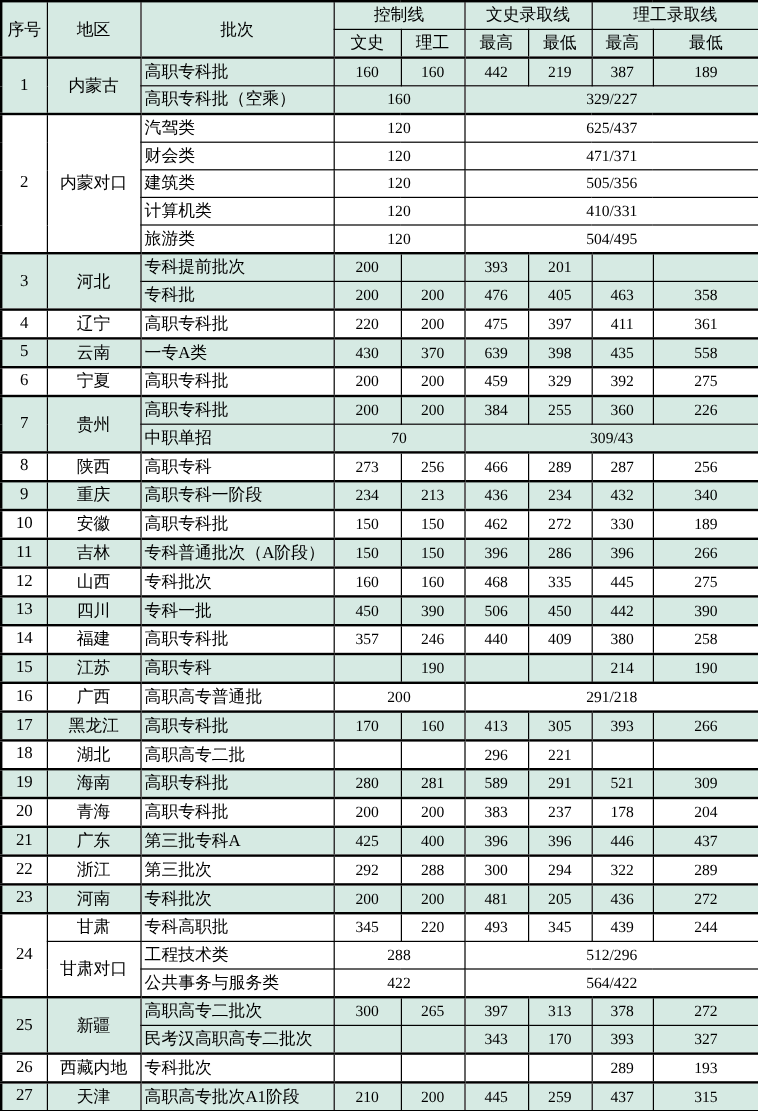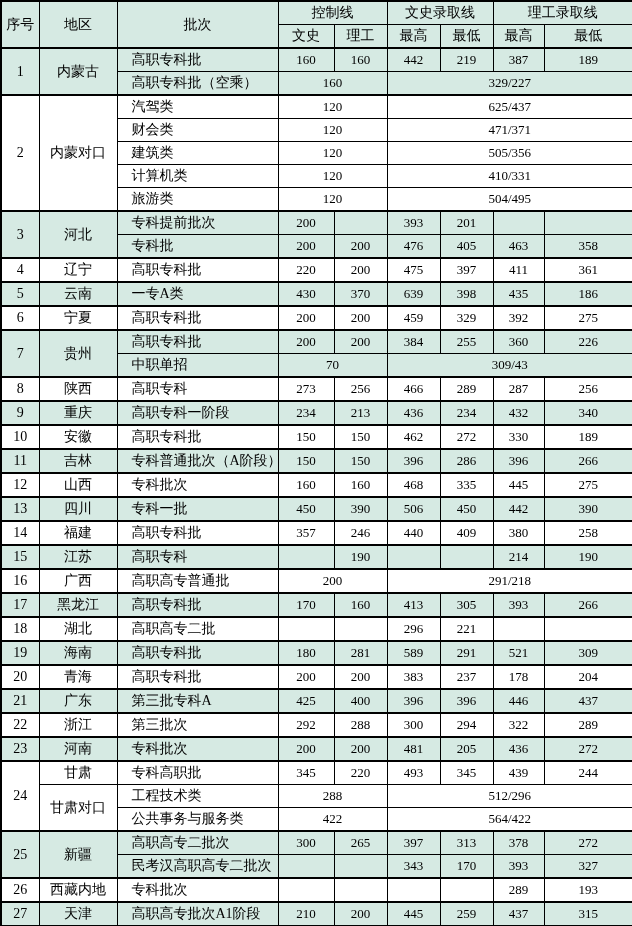--- a/index.html
+++ b/index.html
@@ -10,21 +10,21 @@
     border:2px solid var(--border);
   }
   th, td {
     border:1px solid var(--border);
     height:22px; padding:0 1px;
     text-align:center; vertical-align:middle;
     font-weight:normal; font-size:13px;
     overflow:hidden; white-space:nowrap;
   }
   th { font-size:14px; background:var(--band); }
-  td.batch { text-align:left; padding-left:14px; font-size:14px; }
+  td.batch { text-align:left; padding-left:3px; font-size:14px; }
   td.region, td.no { font-size:14px; }
   thead { border-bottom:2px solid var(--border); }
   tr.band td { background:var(--band); }
   tr.sec-start td { border-top:2px solid var(--border); }
 </style>
 </head>
 <body>
 
 <table data-name="score-table">
   <colgroup>
@@ -133,21 +133,21 @@
       </tr>
       <tr data-name="table-row" class="band sec-start">
         <td rowspan="1" class="no" data-name="row-number-cell">5</td>
         <td rowspan="1" class="region" data-name="region-cell">云南</td>
         <td class="batch" data-name="batch-cell">一专A类</td>
         <td data-name="ctrl-wenshi-cell">430</td>
         <td data-name="ctrl-ligong-cell">370</td>
         <td data-name="wenshi-max-cell">639</td>
         <td data-name="wenshi-min-cell">398</td>
         <td data-name="ligong-max-cell">435</td>
-        <td data-name="ligong-min-cell">186</td>
+        <td data-name="ligong-min-cell">558</td>
       </tr>
       <tr data-name="table-row" class="sec-start">
         <td rowspan="1" class="no" data-name="row-number-cell">6</td>
         <td rowspan="1" class="region" data-name="region-cell">宁夏</td>
         <td class="batch" data-name="batch-cell">高职专科批</td>
         <td data-name="ctrl-wenshi-cell">200</td>
         <td data-name="ctrl-ligong-cell">200</td>
         <td data-name="wenshi-max-cell">459</td>
         <td data-name="wenshi-min-cell">329</td>
         <td data-name="ligong-max-cell">392</td>
@@ -283,21 +283,21 @@
         <td data-name="ctrl-ligong-cell"></td>
         <td data-name="wenshi-max-cell">296</td>
         <td data-name="wenshi-min-cell">221</td>
         <td data-name="ligong-max-cell"></td>
         <td data-name="ligong-min-cell"></td>
       </tr>
       <tr data-name="table-row" class="band sec-start">
         <td rowspan="1" class="no" data-name="row-number-cell">19</td>
         <td rowspan="1" class="region" data-name="region-cell">海南</td>
         <td class="batch" data-name="batch-cell">高职专科批</td>
-        <td data-name="ctrl-wenshi-cell">180</td>
+        <td data-name="ctrl-wenshi-cell">280</td>
         <td data-name="ctrl-ligong-cell">281</td>
         <td data-name="wenshi-max-cell">589</td>
         <td data-name="wenshi-min-cell">291</td>
         <td data-name="ligong-max-cell">521</td>
         <td data-name="ligong-min-cell">309</td>
       </tr>
       <tr data-name="table-row" class="sec-start">
         <td rowspan="1" class="no" data-name="row-number-cell">20</td>
         <td rowspan="1" class="region" data-name="region-cell">青海</td>
         <td class="batch" data-name="batch-cell">高职专科批</td>

